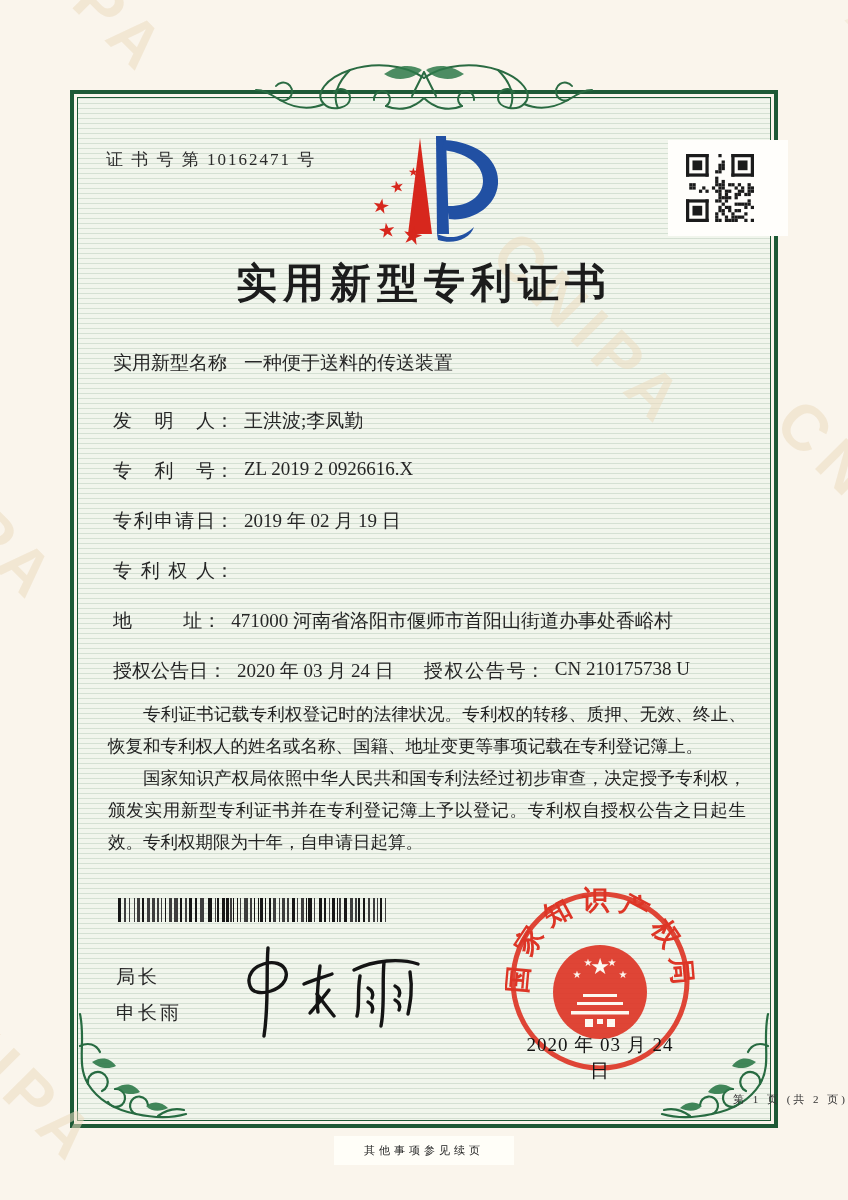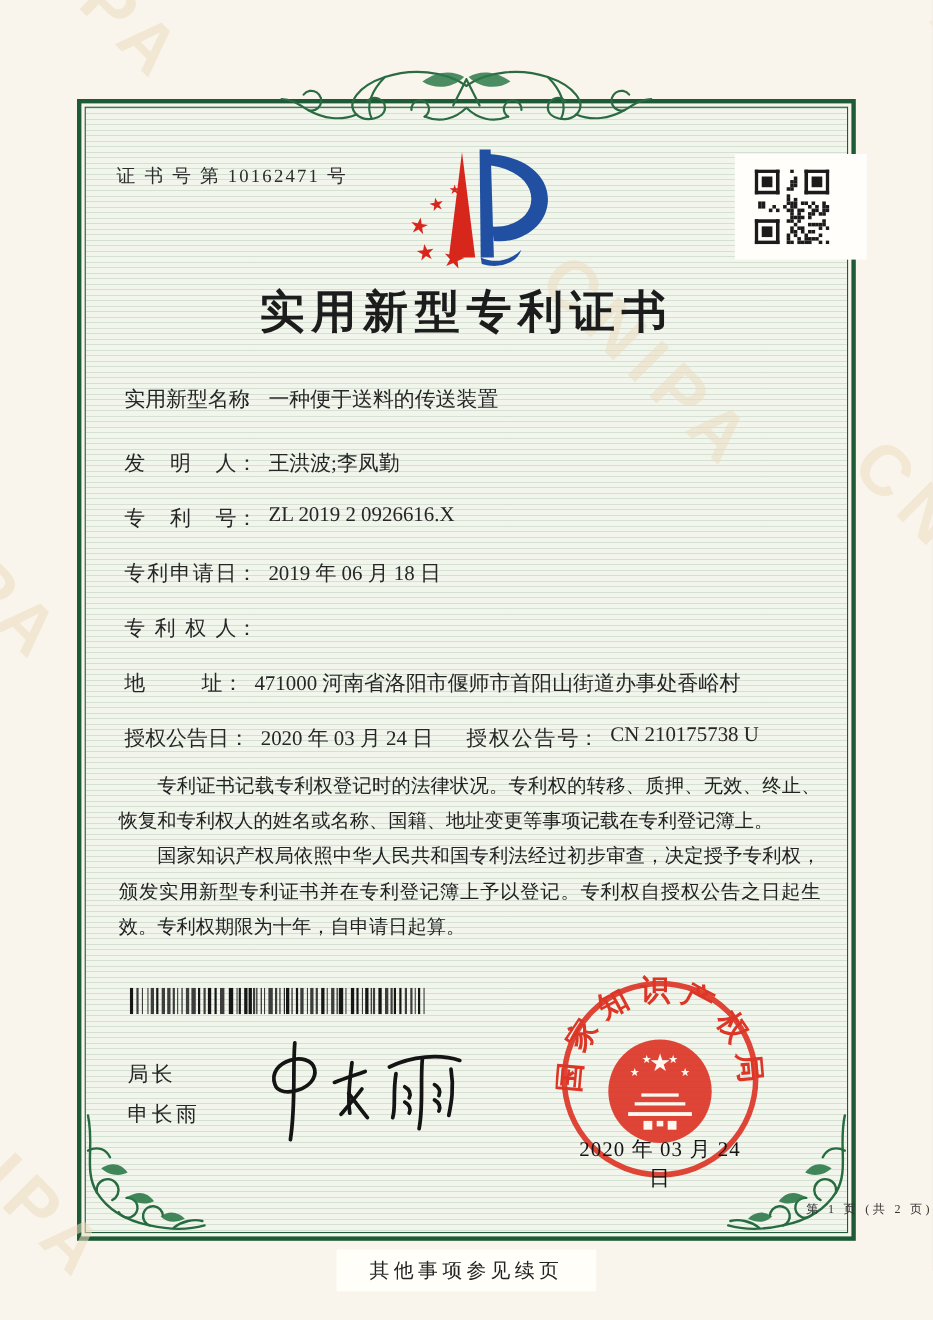--- a/index.html
+++ b/index.html
@@ -77,21 +77,21 @@
   .seal{position:absolute;left:505px;top:886px;width:190px;height:190px;}
   .seal svg{position:absolute;inset:0;}
   .seal-date{
     position:absolute;left:10px;top:146px;width:170px;text-align:center;
     font-size:19px;letter-spacing:1px;color:#141414;
   }
   
   .page-info{position:absolute;left:0;top:1092px;width:100%;text-align:right;font-size:11px;letter-spacing:3px;color:#333;}
   .cont-note{
     position:absolute;left:50%;top:1136px;transform:translateX(-50%);
-    background:#fffef8;padding:7px 30px;font-size:18px;letter-spacing:4px;color:#222;
+    background:#fffef8;padding:7px 30px;font-size:11px;letter-spacing:4px;color:#222;
   }
 </style>
 </head>
 <body>
 
 <div class="page">
 
   <div class="frame">
     <div class="frame-inner"></div>
   </div>
@@ -302,21 +302,21 @@
         <span class="f-value">王洪波;李凤勤</span>
       </div>
       <div class="field-row">
         <span class="f-label">专利号</span>
         <span class="f-colon">：</span>
         <span class="f-value">ZL 2019 2 0926616.X</span>
       </div>
       <div class="field-row">
         <span class="f-label">专利申请日</span>
         <span class="f-colon">：</span>
-        <span class="f-value">2019 年 06 月 18 日</span>
+        <span class="f-value">2019 年 02 月 19 日</span>
       </div>
       <div class="field-row">
         <span class="f-label">专利权人</span>
         <span class="f-colon">：</span>
       </div>
       <div class="field-row">
         <span class="f-label">地址</span>
         <span class="f-colon">：</span>
         <span class="f-value">471000 河南省洛阳市偃师市首阳山街道办事处香峪村</span>
       </div>

